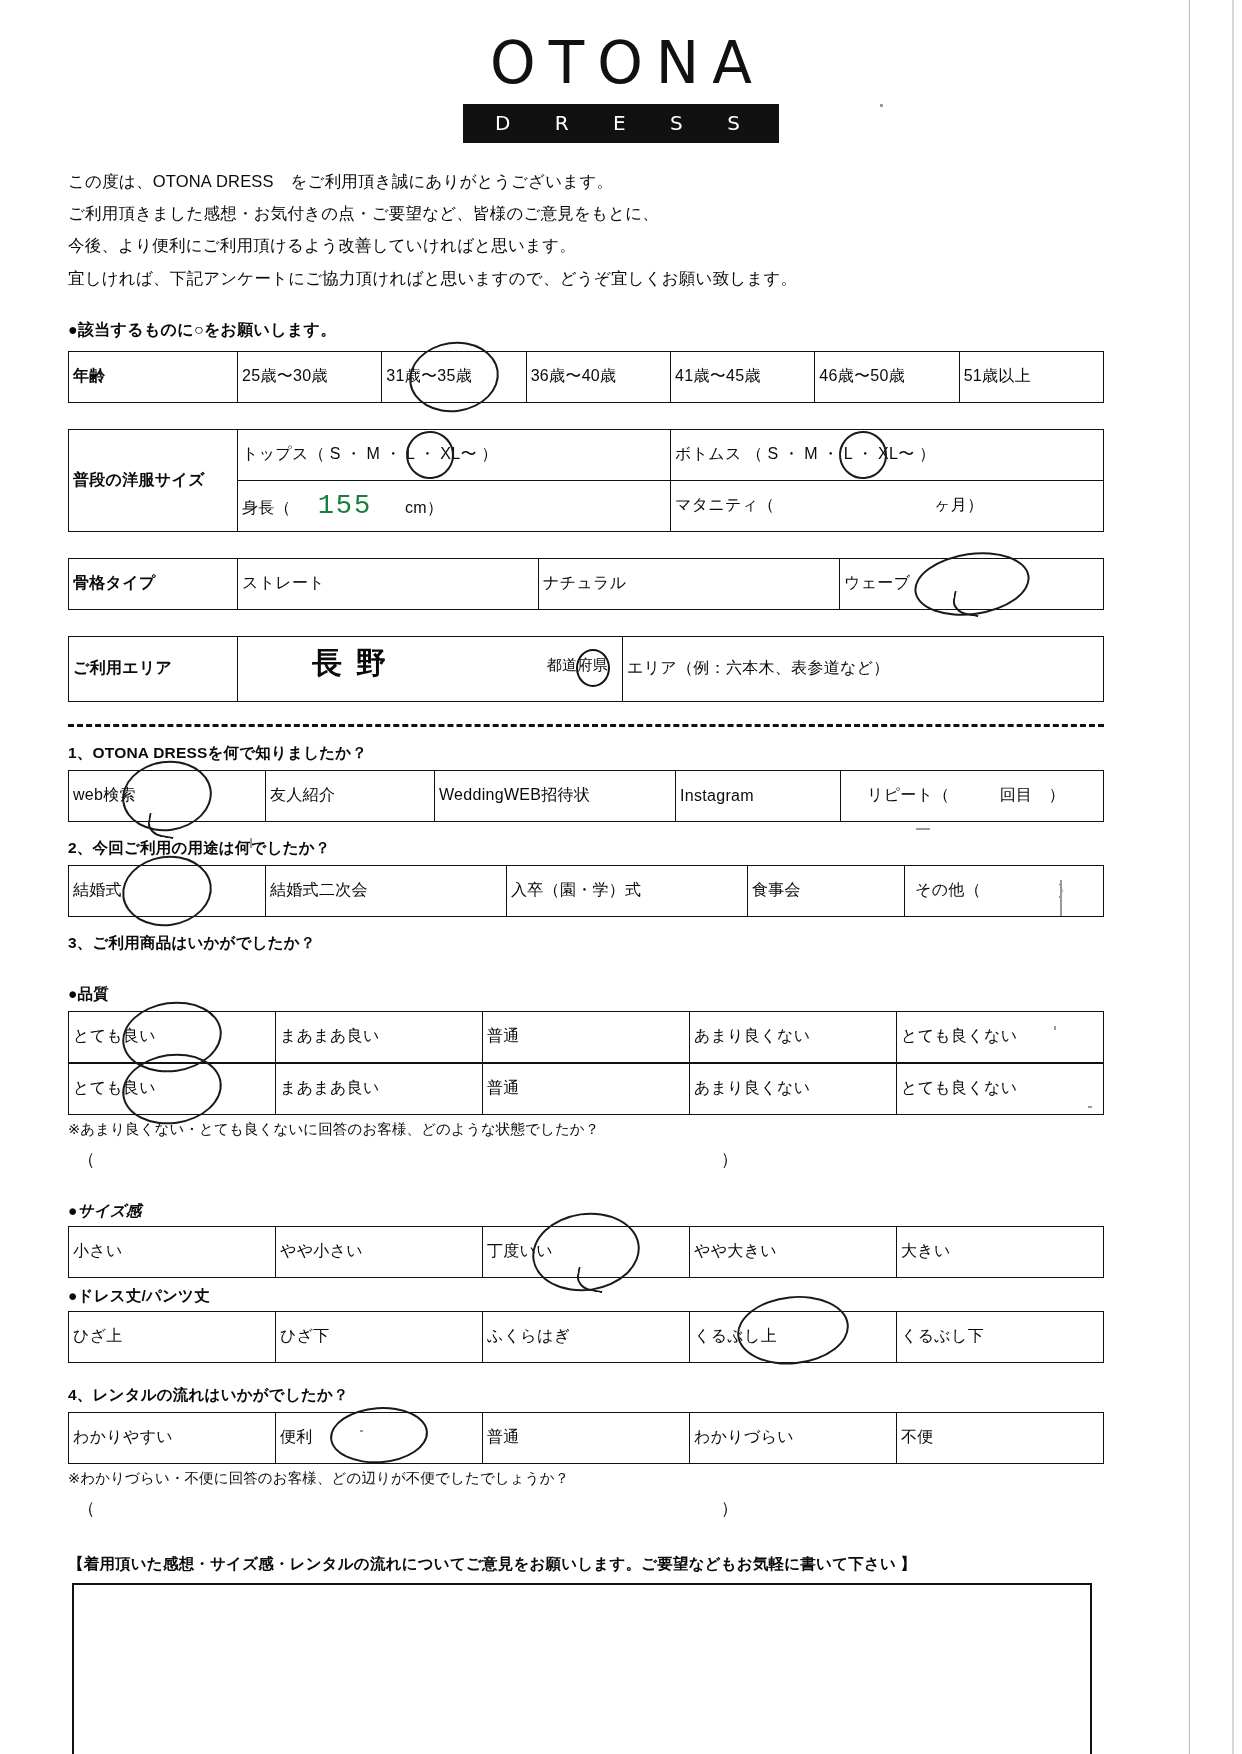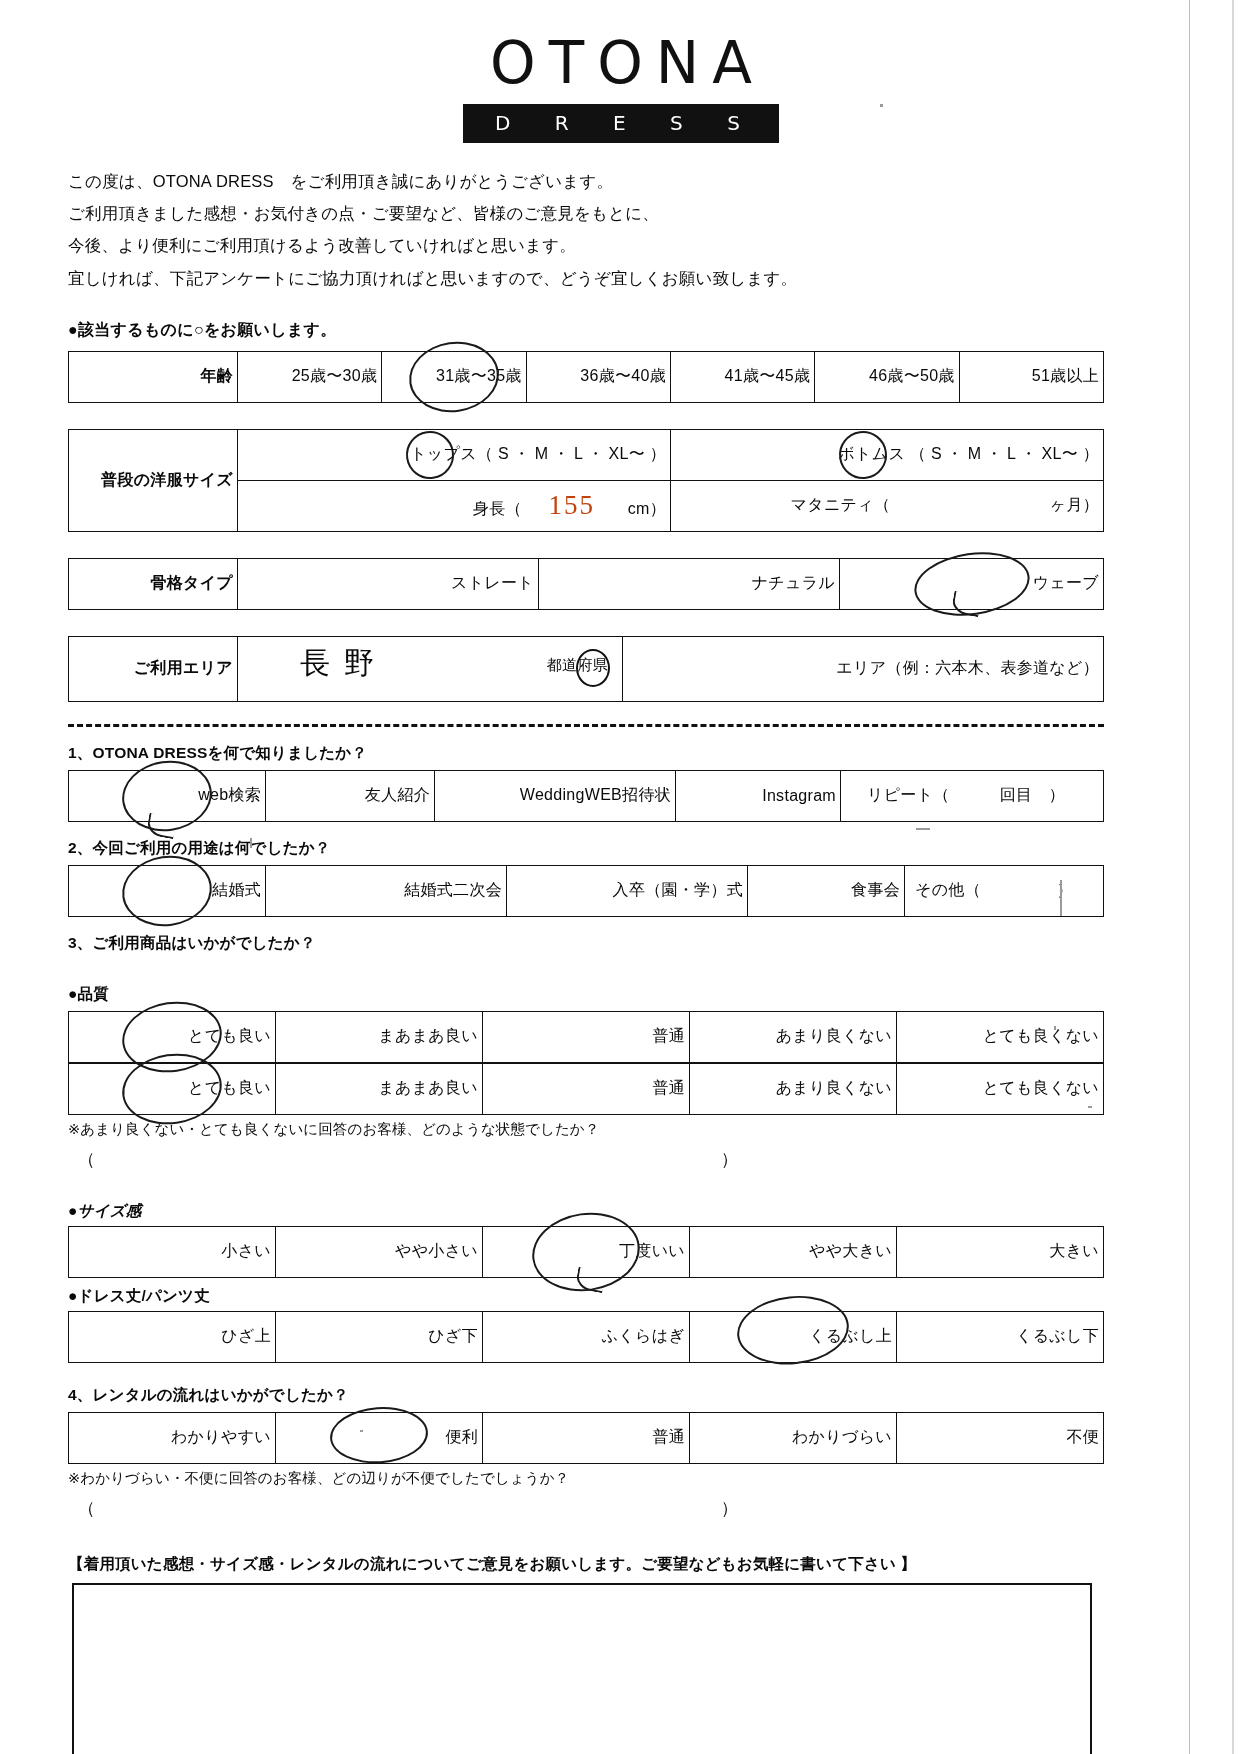--- a/index.html
+++ b/index.html
@@ -92,44 +92,44 @@
   
   table.grid{
     border-collapse:collapse;
     margin-left:68px;
     width:1036px;
     table-layout:fixed;
   }
   table.grid td{
     border:1.6px solid #111;
     height:46px;
-    text-align:right;
+    text-align:left;
     vertical-align:middle;
     font-size:16px;
     letter-spacing:.3px;
     padding:2px 4px;
   }
   td.lbl{font-weight:bold;font-size:16px;}
   .tbl-gap{height:26px;}
 
   .subrow td{height:44px;}
 
   
   .dashed{
     margin:22px 0 0 68px;
     width:1036px;
     border-top:3px dashed #111;
   }
 
   
   .hand{
-    font-family:Liberation Serif, serif;
+    font-family:Liberation Mono, monospace;
     font-size:27px;
     letter-spacing:2px;
-    color:#c2410c;
+    color:#15803d;
   }
   .hand-area{
     font-family:"DejaVu Serif",serif;
     font-size:30px;
     letter-spacing:14px;
   }
 
   
   .circ{
     position:absolute;
@@ -280,21 +280,21 @@
   </tbody>
     </table>
 
   <div class="tbl-gap"></div>
 
   <table class="grid">
     <tbody>
         <tr>
       <td class="lbl" style="width:160px">ご利用エリア</td>
       <td class="cellwrap" style="width:376px;height:60px;">
-        <span class="hand-area" style="position:absolute;left:62px;top:6px;">長野</span>
+        <span class="hand-area" style="position:absolute;left:74px;top:6px;font-weight:bold;">長野</span>
         <span style="position:absolute;right:14px;top:19px;font-size:15px;">都道府県</span>
         <span class="circ" style="right:12px;top:12px;width:30px;height:34px;"></span>
       </td>
       <td class="cellwrap">
         <span>エリア（例：六本木、表参道など）</span>
       </td>
     </tr>
   </tbody>
     </table>
 

